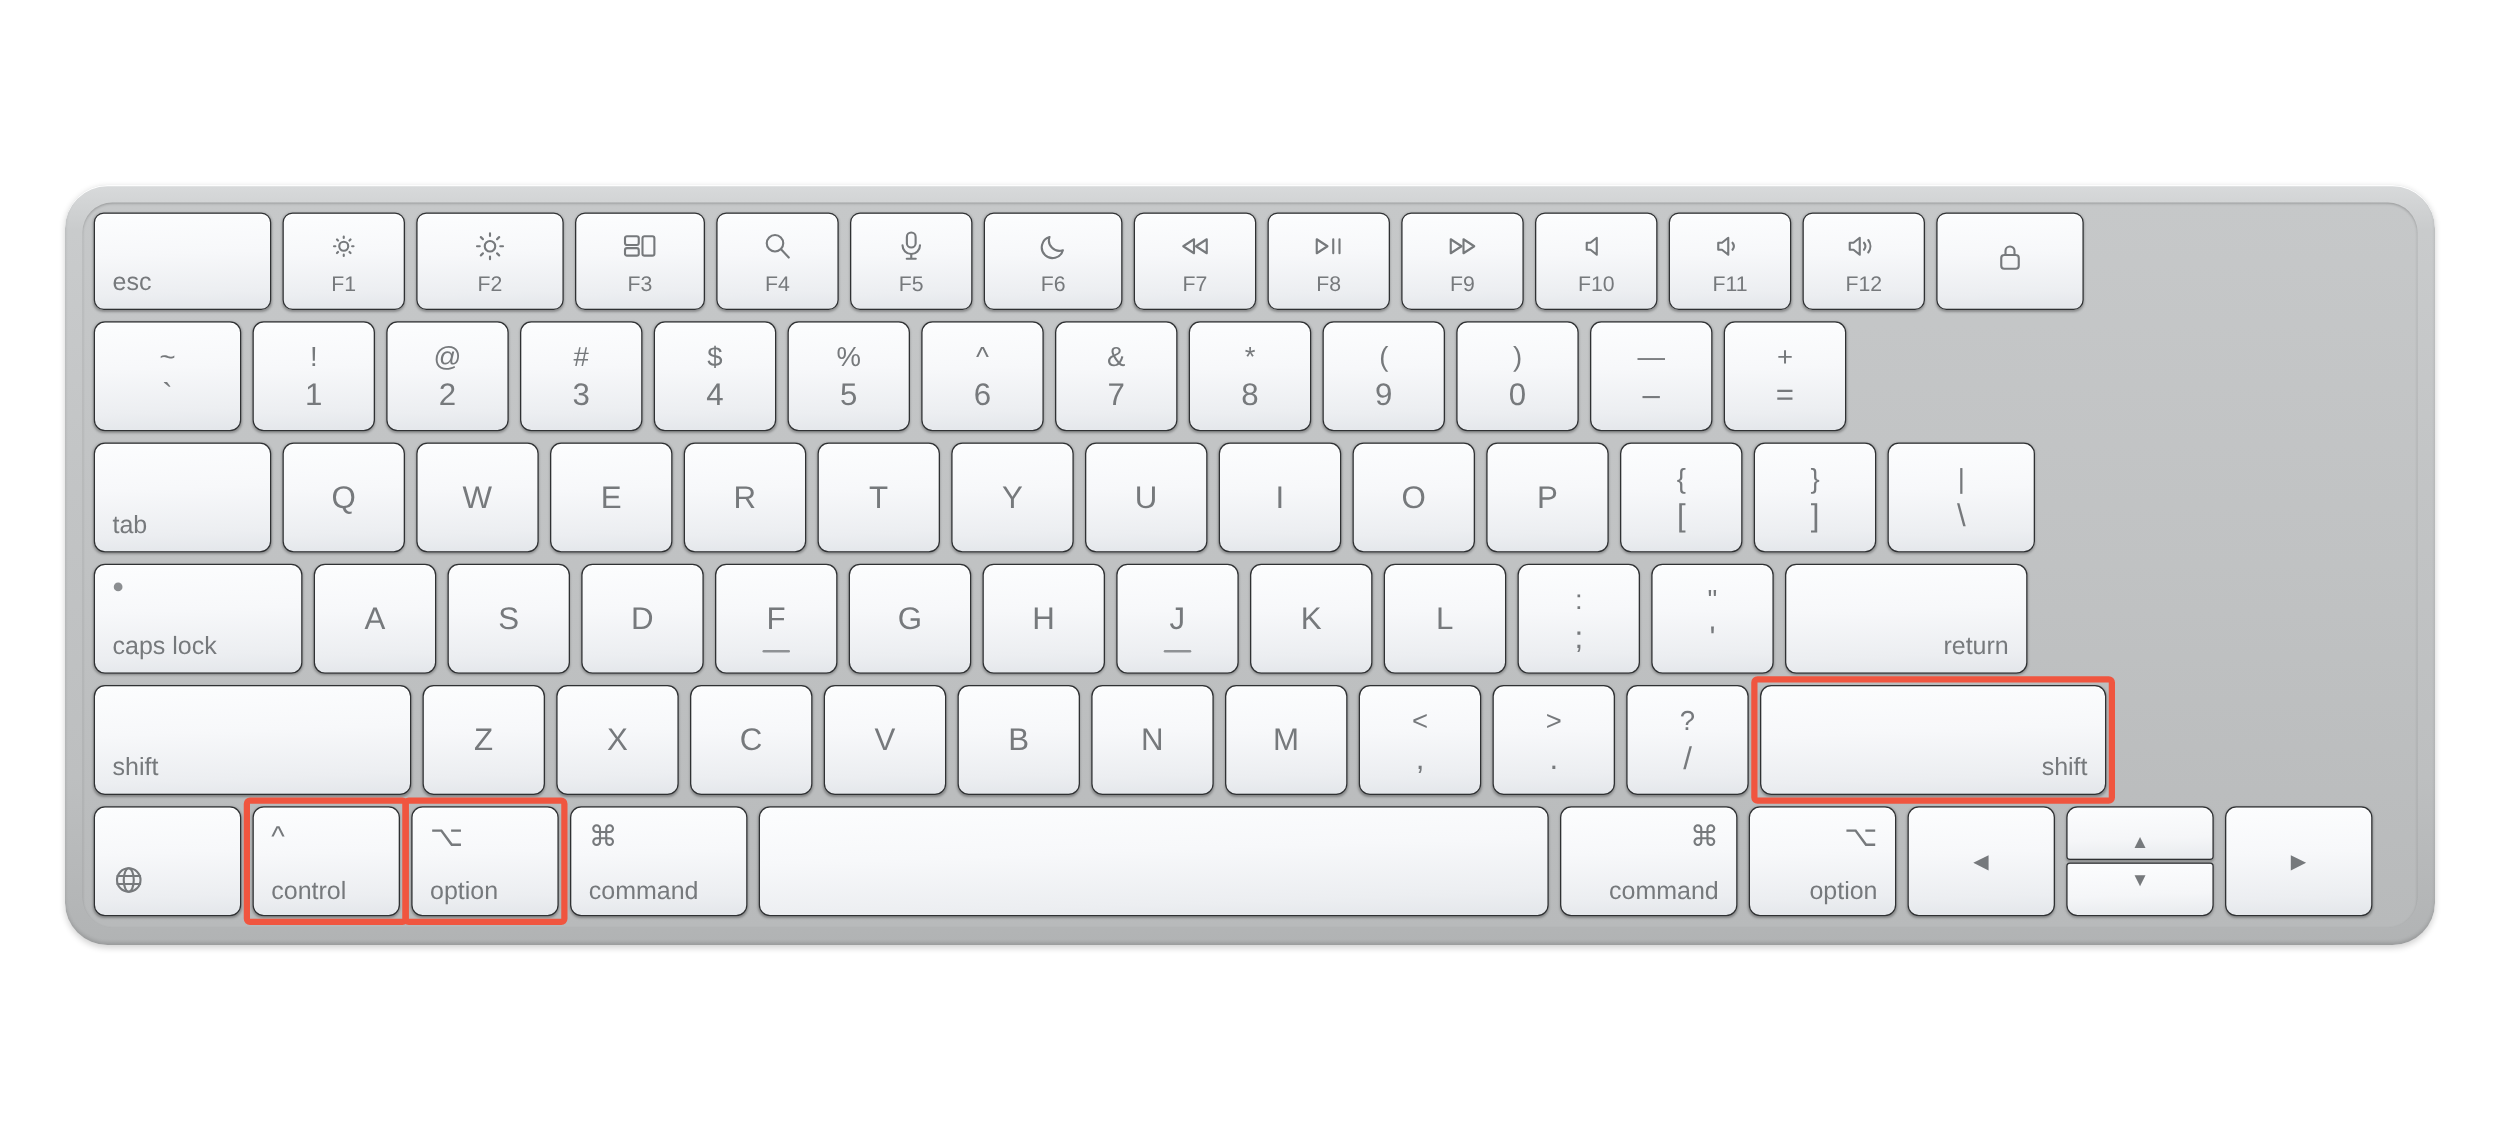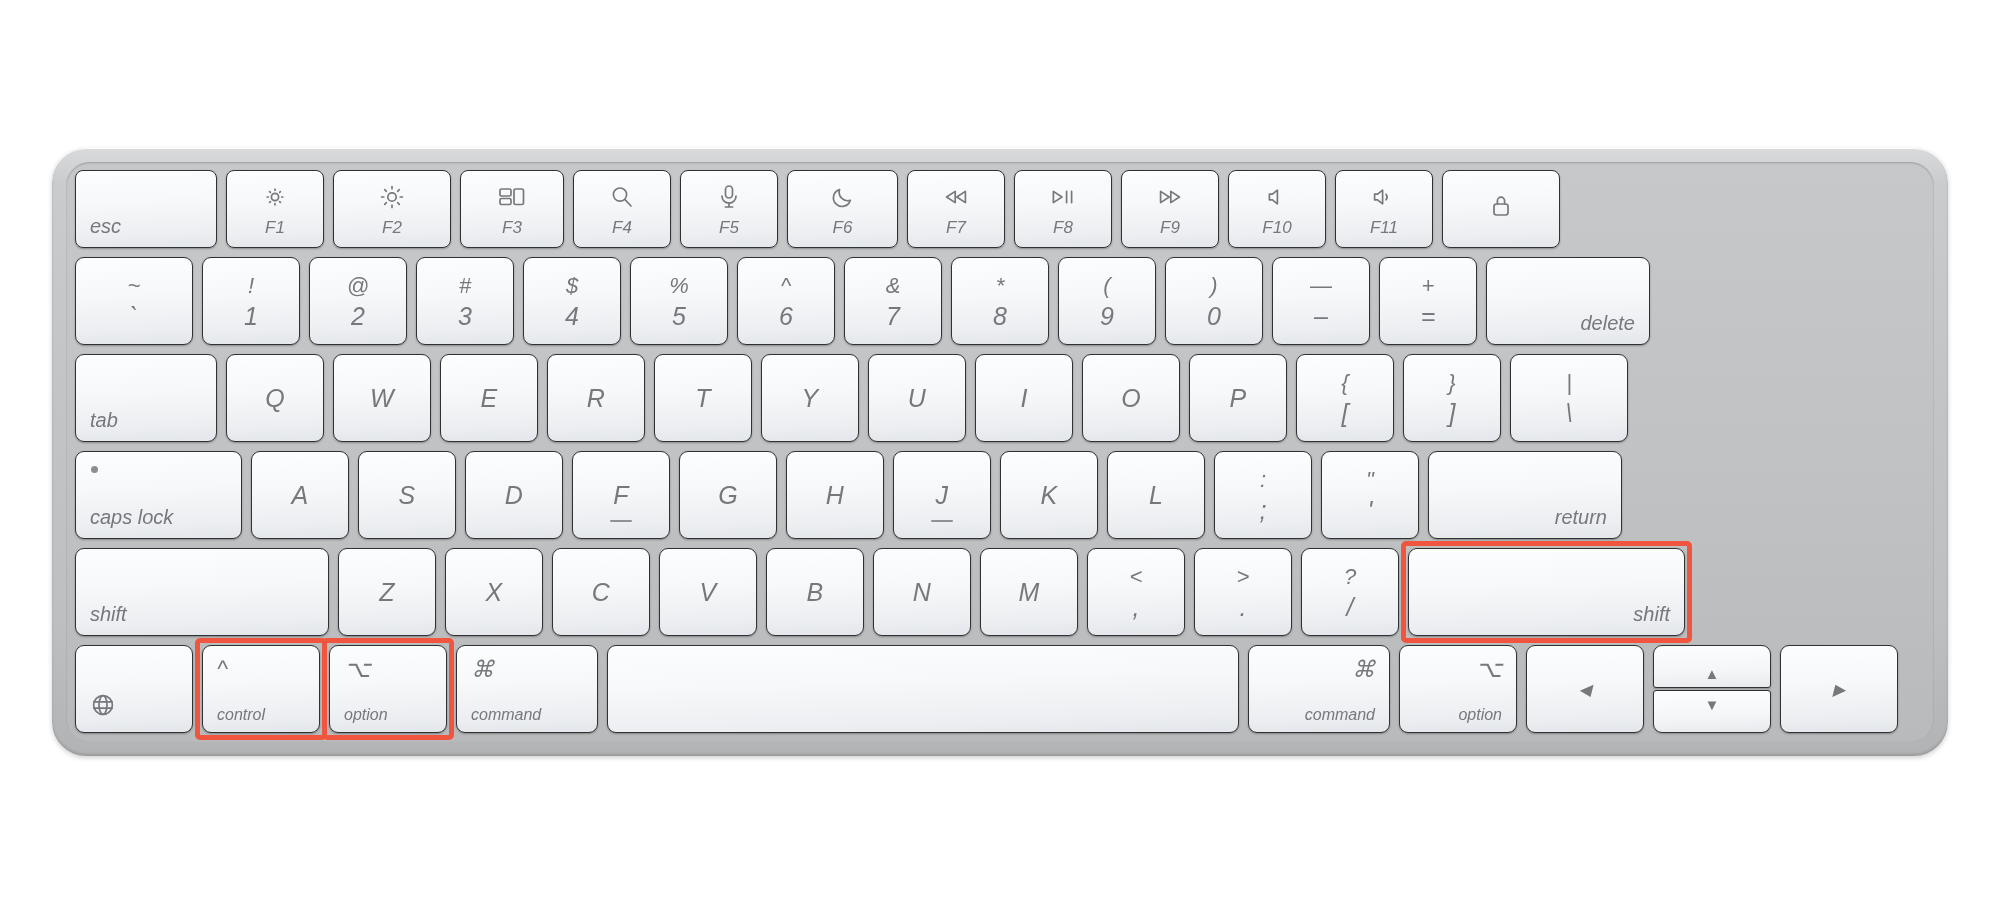--- a/index.html
+++ b/index.html
@@ -21,21 +21,20 @@
     position: relative;
     width: 1896px;
     padding: 14px 14px 14px 14px;
     border-radius: 34px;
     background:
       linear-gradient(180deg,#d8dadb 0%, #c9cbcc 6%, #c2c4c5 40%, #bdbfc0 78%, #b1b3b4 100%);
     box-shadow:
       inset 0 1px 0 rgba(255,255,255,0.95),
       inset 0 -2px 3px rgba(0,0,0,0.14),
       0 2px 5px rgba(0,0,0,0.18);
-    font-style: italic;
   }
   .kb-inner {
     border-radius: 24px;
     padding: 8px 9px 9px 9px;
     background:
       linear-gradient(180deg,#c6c8c9 0%, #c0c2c3 50%, #b8babb 100%);
     box-shadow: inset 0 1px 2px rgba(0,0,0,0.22);
   }
 
   .kb-row {
@@ -97,21 +96,21 @@
   .k-dual .low { font-size: 25px; line-height: 1; height: 28px; display:flex; align-items:center; }
 
   
   .k-mod {
     display: flex; flex-direction: column;
     align-items: flex-start; justify-content: space-between;
     padding: 12px 0 9px 14px;
   }
   .k-mod.right-al { align-items: flex-end; padding: 12px 14px 9px 0; }
   .k-mod .sym  { font-size: 23px; line-height: 1; color:#76797c; }
-  .k-mod .word { font-size: 16px; line-height: 1; color:#76797c; }
+  .k-mod .word { font-size: 20px; line-height: 1; color:#76797c; }
 
   .ic { stroke: #76797c; fill: none; stroke-width: 1.7; stroke-linecap: round; stroke-linejoin: round; }
 
   
   .bump::after {
     content: "";
     position: absolute;
     left: 50%; transform: translateX(-50%);
     bottom: 16px;
     width: 22px; height: 2px;
@@ -272,20 +271,30 @@
         <div class="key k-fn" style="width:98px">
           <span class="fn-ic">
             <svg width="26" height="22" viewBox="0 0 26 22">
                 <path class="ic" d="M11.6 4.2L6.6 8.2H3.6v5.6h3l5 4z"></path>
                 <path class="ic" d="M15 8.2a4.4 4.4 0 0 1 0 5.6"></path>
               </svg>
           </span>
           <span class="fn-cap">F11</span>
         </div>
 
+        <div class="key k-fn" style="width:98px">
+          <span class="fn-ic">
+            <svg width="28" height="22" viewBox="0 0 28 22">
+                <path class="ic" d="M10.8 4.2L5.8 8.2H2.8v5.6h3l5 4z"></path>
+                <path class="ic" d="M14.2 8.2a4.4 4.4 0 0 1 0 5.6"></path>
+                <path class="ic" d="M17.6 6a8.2 8.2 0 0 1 0 10"></path>
+              </svg>
+          </span>
+          <span class="fn-cap">F12</span>
+        </div>
 
         <div class="key k-center" style="width:118px">
           <span>
             <svg width="24" height="28" viewBox="0 0 24 28">
                 <rect class="ic" x="5" y="12" width="14" height="11" rx="2.4"></rect>
                 <path class="ic" d="M8.4 12V8.8a3.6 3.6 0 0 1 7.2 0V12"></path>
               </svg>
           </span>
         </div>
       </div>
@@ -335,23 +344,20 @@
           <span class="up">)</span>
           <span class="low">0</span>
         </div>
         <div class="key k-dual" style="width:98px">
           <span class="up">—</span>
           <span class="low">–</span>
         </div>
         <div class="key k-dual" style="width:98px">
           <span class="up">+</span>
           <span class="low">=</span>
-        </div>
-        <div class="key k-br" style="width:164px">
-          <span>delete</span>
         </div>
       </div>
 
       <div class="kb-row">
         <div class="key k-bl" style="width:142px">
           <span>tab</span>
         </div>
         <div class="key k-center" style="width:98px">Q</div>
         <div class="key k-center" style="width:98px">W</div>
         <div class="key k-center" style="width:98px">E</div>

